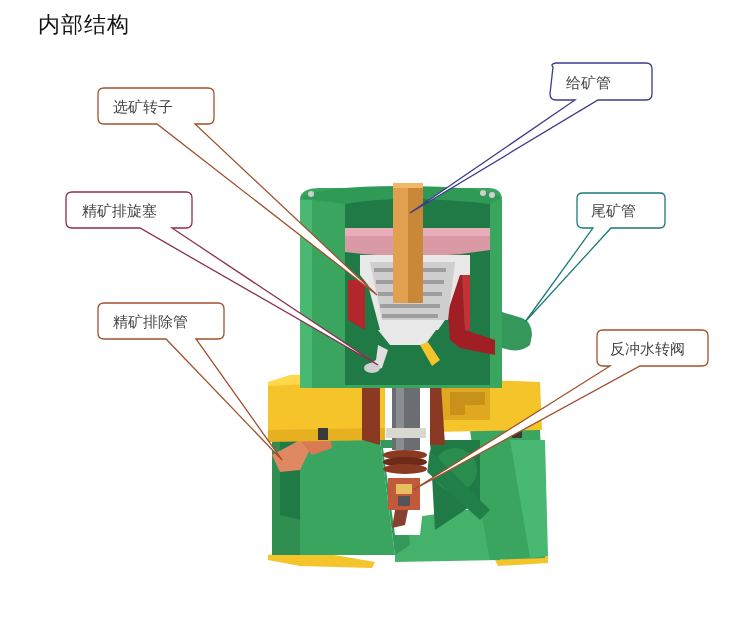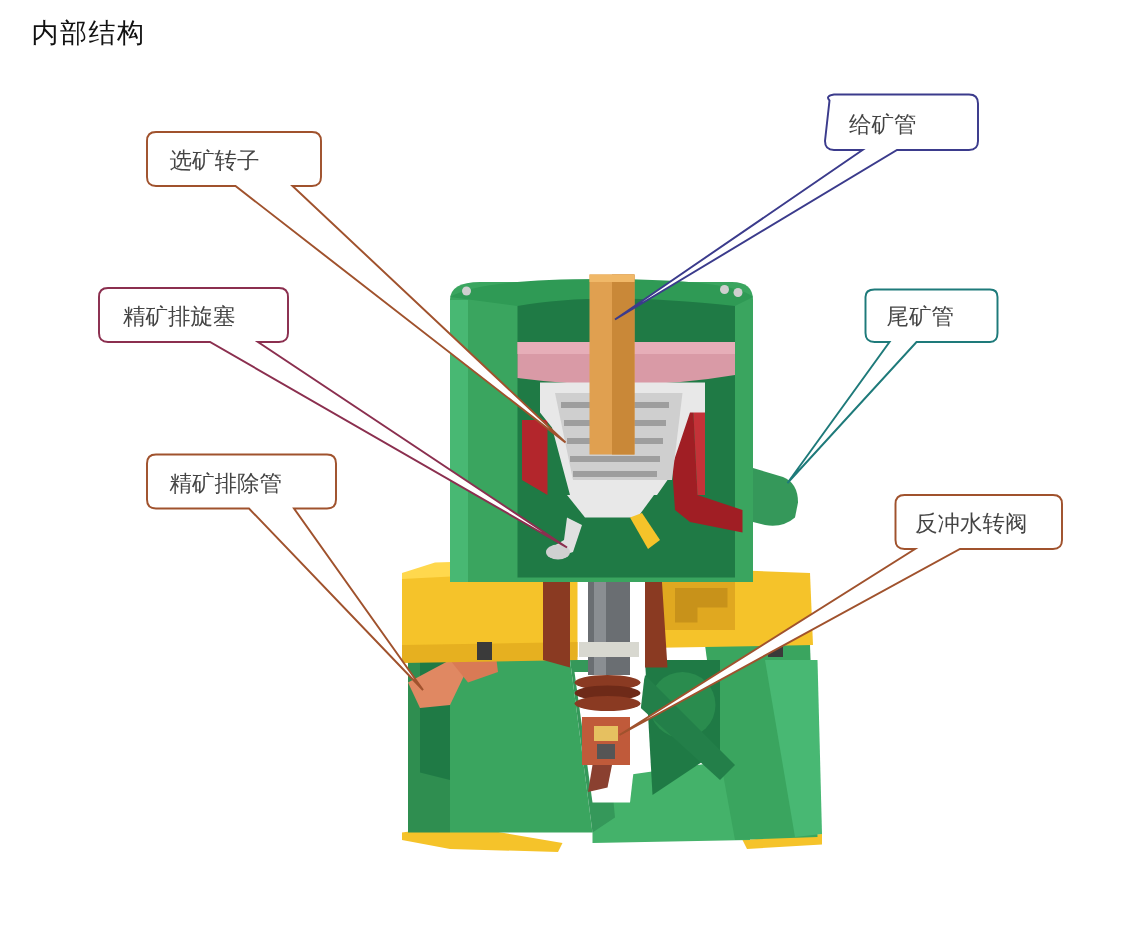--- a/index.html
+++ b/index.html
@@ -1,18 +1,18 @@
 <!DOCTYPE html>
 <html><head>
   <meta charset="utf-8">
   <style>
     html, body { margin: 0; padding: 0; background: #ffffff; }
     body { width: 750px; height: 630px; position: relative; overflow: hidden;
            font-family: "DejaVu Sans", sans-serif; }
-    .title { position: absolute; left: 21px; top: 10px; font-size: 18px; color: #111;
+    .title { position: absolute; left: 38px; top: 10px; font-size: 22px; color: #111;
              font-family: "DejaVu Sans", sans-serif; letter-spacing: 1px; }
     svg.art { position: absolute; left: 0; top: 0; }
     .callout-label { font-family: "DejaVu Serif", serif; font-size: 15px; fill: #444; }
   </style>
 </head>
 <body>
 
 <div class="title">内部结构</div>
 
 <svg class="art" width="750" height="630" viewBox="0 0 750 630" xmlns="http://www.w3.org/2000/svg">

